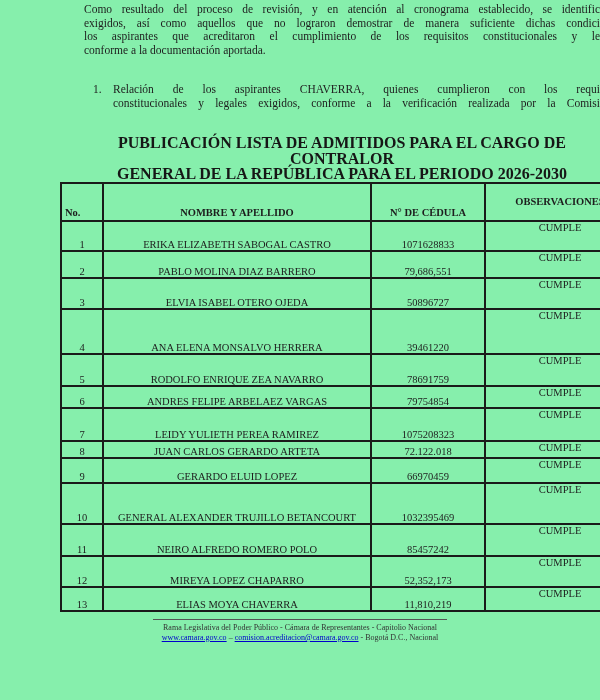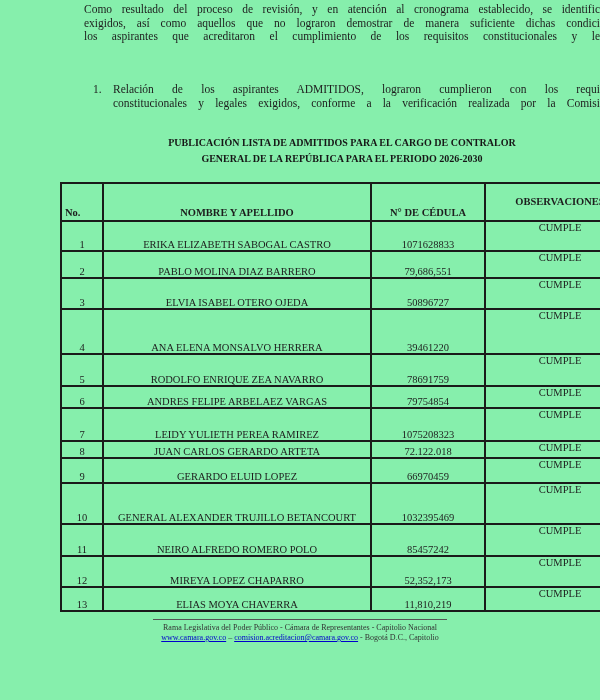--- a/index.html
+++ b/index.html
@@ -10,21 +10,21 @@
   
   .intro{position:absolute;left:84px;top:3px;width:516px;font-size:11.5px;}
   .jline{line-height:13.6px;height:13.6px;overflow:hidden;text-align:justify;text-align-last:justify;}
   .plainline{line-height:13.6px;height:13.6px;text-align:left;text-align-last:left;}
   
   .list-item{position:absolute;left:93px;top:83px;width:507px;font-size:11.5px;}
   .li-num{position:absolute;left:0;top:0;line-height:13.6px;}
   .li-lines{margin-left:20px;}
   
   .title{position:absolute;left:84px;top:135px;width:516px;text-align:center;
-         font-weight:bold;font-size:10px;line-height:15.5px;color:#161616;}
+         font-weight:bold;font-size:16px;line-height:15.5px;color:#161616;}
   
   .admitted{position:absolute;left:60px;top:182px;border-collapse:collapse;table-layout:fixed;
             width:574px;font-size:10.5px;color:#1d1d1d;}
   .admitted th,.admitted td{border:2px solid #1a1a1a;padding:0 2px;overflow:hidden;white-space:nowrap;}
   .admitted th{font-size:10.5px;font-weight:bold;text-align:center;vertical-align:bottom;padding-bottom:2px;}
   .admitted th.h-no{text-align:left;padding-left:3px;border-radius:13px;}
   .admitted th.h-obs{vertical-align:middle;}
   .c-no,.c-name,.c-ced{vertical-align:bottom;text-align:center;padding-bottom:2px;}
   .c-obs{vertical-align:top;text-align:center;padding-top:1px;}
   .rh{height:38px;}
@@ -39,26 +39,27 @@
 </style>
 </head>
 <body>
 
 <div class="doc">
 
   <div class="intro">
     <div class="jline">Como resultado del proceso de revisión, y en atención al cronograma establecido, se identific</div>
     <div class="jline">exigidos, así como aquellos que no lograron demostrar de manera suficiente dichas condici</div>
     <div class="jline">los aspirantes que acreditaron el cumplimiento de los requisitos constitucionales y le</div>
+    <div class="plainline">conforme a la documentación aportada.</div>
   </div>
 
   <div class="list-item">
     <span class="li-num">1.</span>
     <div class="li-lines">
-      <div class="jline">Relación de los aspirantes ADMITIDOS, lograron cumplieron con los requi</div>
+      <div class="jline">Relación de los aspirantes CHAVERRA, quienes cumplieron con los requi</div>
       <div class="jline">constitucionales y legales exigidos, conforme a la verificación realizada por la Comisi</div>
     </div>
   </div>
 
   <div class="title">
     <div>PUBLICACIÓN LISTA DE ADMITIDOS PARA EL CARGO DE CONTRALOR</div>
     <div>GENERAL DE LA REPÚBLICA PARA EL PERIODO 2026-2030</div>
   </div>
 
   <table class="admitted">
@@ -156,17 +157,17 @@
   </tbody>
     </table>
 
   <div class="footer">
     <div class="footer-rule"></div>
     <div>Rama Legislativa del Poder Público - Cámara de Representantes - Capitolio Nacional</div>
     <div>
       <span class="flink">www.camara.gov.co</span>
       <span>–</span>
       <span class="flink">comision.acreditacion@camara.gov.co</span>
-      <span>- Bogotá D.C., Capitolio</span>
+      <span>- Bogotá D.C., Nacional</span>
     </div>
   </div>
 
 </div>
 
 </body></html>

